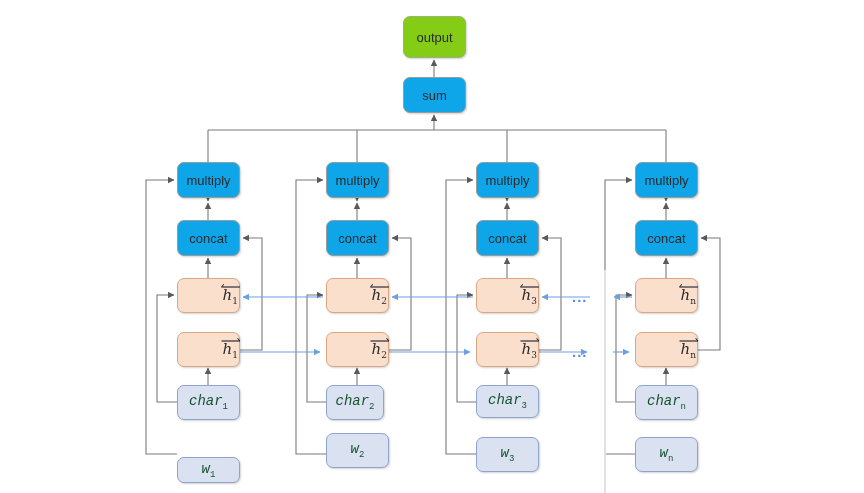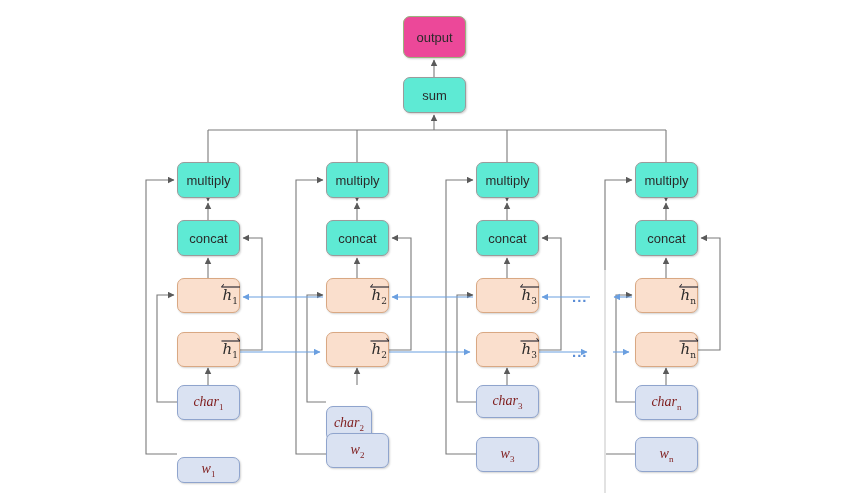--- a/index.html
+++ b/index.html
@@ -15,30 +15,30 @@
   .node{
     position:absolute;
     box-sizing:border-box;
     border-radius:7px;
     display:flex;align-items:center;justify-content:center;
     font-size:13px;
     color:#2b2b2b;
     box-shadow:1px 1px 2px rgba(0,0,0,0.18);
     white-space:nowrap;
   }
-  .n-gray{background:#5eead4;border:1px solid #9b9b9b;}
-  .n-green{background:#ec4899;border:1px solid #9ab37d;text-align:right;}
+  .n-gray{background:#0ea5e9;border:1px solid #9b9b9b;}
+  .n-green{background:#84cc16;border:1px solid #9ab37d;text-align:right;}
   .n-peach{background:#fadfcd;border:1px solid #d9a883;justify-content:flex-end;}
   .n-blue{background:#dae2f2;border:1px solid #8fa4cd;}
 
   .math{
-    font-family:Liberation Serif, serif;
+    font-family:Liberation Mono, monospace;
     font-style:italic;
     font-size:14px;
-    color:#7f1d1d;
+    color:#14532d;
   }
   .math sub{font-size:9px;font-style:normal;}
   .hvec{position:relative;display:inline-block;padding:0 1px;}
   .hvec .base{font-family:"DejaVu Serif", serif;font-style:italic;font-size:15px;}
   .hvec .base sub{font-size:9px;font-style:normal;}
   .hvec .bar{
     position:absolute;left:-1px;right:-1px;top:-4px;height:7px;
   }
   .hvec .bar svg{display:block;width:100%;height:100%;overflow:visible;}
 
@@ -191,21 +191,21 @@
     <span class="hvec">
       <span class="bar">
           <svg viewBox="0 0 40 7" preserveAspectRatio="none">
             <path d="M1,5 L39,5" stroke="#1e1e2b" stroke-width="1.1" fill="none"></path>
             <path d="M39,5 L34,2.2" stroke="#1e1e2b" stroke-width="1.1" fill="none"></path>
           </svg>
         </span>
       <span class="base"><span>h</span><sub>2</sub></span>
     </span>
   </div>
-  <div class="node n-blue" style="left:326px;top:406px;width:46px;height:35px;">
+  <div class="node n-blue" style="left:326px;top:385px;width:58px;height:35px;">
     <span class="math"><span>char</span><sub>2</sub></span>
   </div>
   <div class="node n-blue" style="left:326px;top:433px;width:63px;height:35px;">
     <span class="math"><span>w</span><sub>2</sub></span>
   </div>
 
   <div class="node n-gray" style="left:476px;top:162px;width:63px;height:36px;">
     <span>multiply</span>
   </div>
   <div class="node n-gray" style="left:476px;top:220px;width:63px;height:36px;">

